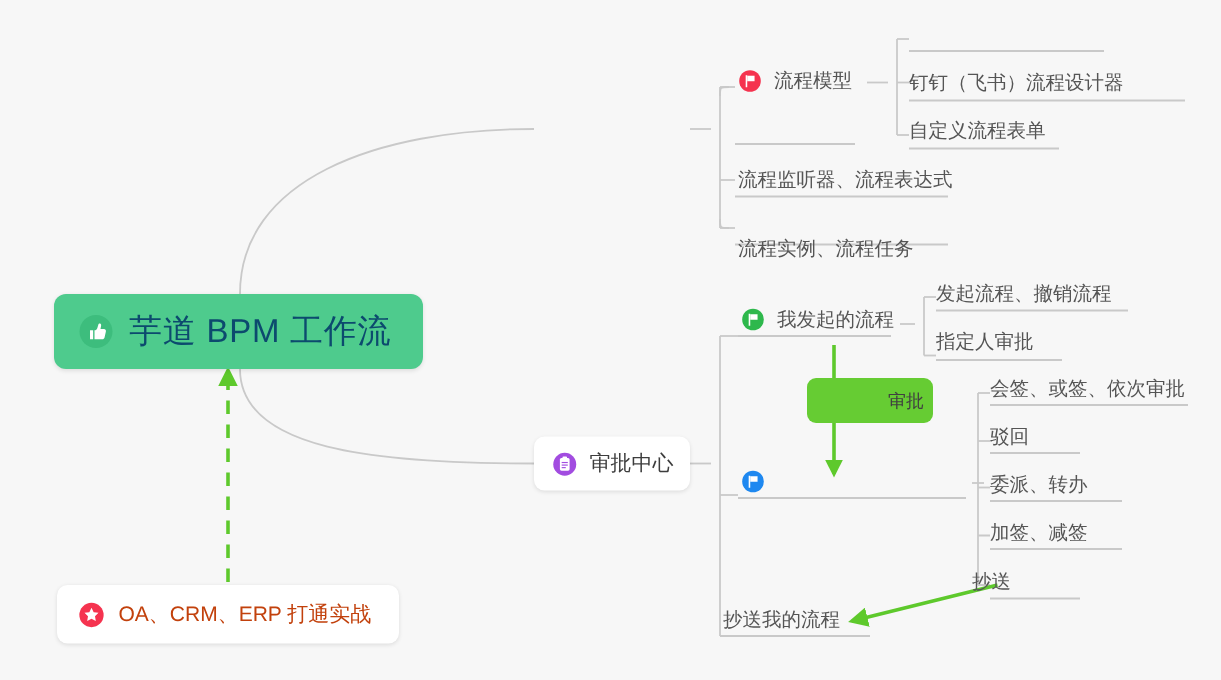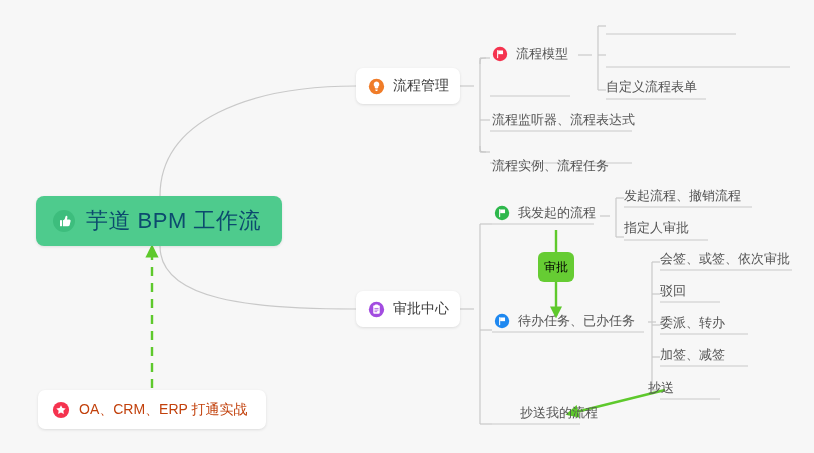--- a/index.html
+++ b/index.html
@@ -111,22 +111,23 @@
     position: absolute;
     left: 538px;
     top: 252px;
     width: 36px;
     height: 30px;
     background: #66cc33;
     border-radius: 6px;
     display: flex;
     align-items: center;
     justify-content: center;
-    color: #000000;
+    color: #404040;
     font-size: 12px;
+    padding-left: 48px;
   }
 
   
   .icon {
     display: inline-flex;
     align-items: center;
     justify-content: center;
     flex: 0 0 auto;
   }
   .icon svg { display: block; }
@@ -217,44 +218,36 @@
         <circle cx="12" cy="12" r="11" fill="#3dbd7d"></circle>
         <path d="M8 11.2 h2.1 v6.0 H8 z" fill="#ffffff"></path>
         <path d="M11 11.2 c0.9 0 1.6 -0.7 1.9 -1.6 l0.6 -2.0 c0.2 -0.8 1.0 -1.1 1.5 -0.7
                  c0.4 0.3 0.5 0.8 0.4 1.3 L15 10.4 h2.3 c0.9 0 1.5 0.8 1.3 1.6 l-0.9 4.0
                  c-0.2 0.7 -0.8 1.2 -1.5 1.2 H11 z" fill="#ffffff"></path>
       </svg>
     </span>
     <span class="root-label">芋道 BPM 工作流</span>
   </div>
 
-  <div class="branch-node" style="left:356px; top:68px; width:104px;">
-    <span class="icon">
-      <svg width="17" height="17" viewBox="0 0 20 20">
-        <circle cx="10" cy="10" r="9" fill="#f07c28"></circle>
-        <path d="M10 4.2 a3.4 3.4 0 0 0 -2.0 6.1 l0 1.4 h4 l0 -1.4 A3.4 3.4 0 0 0 10 4.2 z" fill="#ffffff"></path>
-        <rect x="8.4" y="12.4" width="3.2" height="1.1" rx="0.5" fill="#ffffff"></rect>
-        <rect x="8.7" y="14.1" width="2.6" height="1.1" rx="0.5" fill="#ffffff"></rect>
-      </svg>
-    </span>
-    <span class="branch-label">流程管理</span>
-  </div>
 
   <div class="leaf with-icon" style="left:492px; top:44px;">
     <span class="icon">
       <svg width="16" height="16" viewBox="0 0 20 20">
         <circle cx="10" cy="10" r="9" fill="#f5334f"></circle>
         <rect x="6.4" y="5.2" width="1.3" height="10" fill="#ffffff"></rect>
         <path d="M7.7 5.6 h6.1 v4.6 h-6.1 z" fill="#ffffff"></path>
       </svg>
     </span>
     <span class="leaf-text">流程模型</span>
   </div>
 
 
+  <div class="leaf" style="left:606px; top:45px;">
+    <span class="leaf-text">钉钉（飞书）流程设计器</span>
+  </div>
 
   <div class="leaf" style="left:492px; top:110px;">
     <span class="leaf-text">流程监听器、流程表达式</span>
   </div>
 
   <div class="leaf" style="left:606px; top:77px;">
     <span class="leaf-text">自定义流程表单</span>
   </div>
 
   <div class="leaf" style="left:492px; top:156px;">
@@ -295,21 +288,20 @@
   </div>
 
   <div class="leaf with-icon" style="left:494px; top:311px;">
     <span class="icon">
       <svg width="16" height="16" viewBox="0 0 20 20">
         <circle cx="10" cy="10" r="9" fill="#1e88f0"></circle>
         <rect x="6.4" y="5.2" width="1.3" height="10" fill="#ffffff"></rect>
         <path d="M7.7 5.6 h6.1 v4.6 h-6.1 z" fill="#ffffff"></path>
       </svg>
     </span>
-    <span class="leaf-text">待办任务、已办任务</span>
   </div>
 
   <div class="leaf" style="left:660px; top:249px;">
     <span class="leaf-text">会签、或签、依次审批</span>
   </div>
 
   <div class="leaf" style="left:660px; top:281px;">
     <span class="leaf-text">驳回</span>
   </div>
 
@@ -318,21 +310,21 @@
   </div>
 
   <div class="leaf" style="left:660px; top:345px;">
     <span class="leaf-text">加签、减签</span>
   </div>
 
   <div class="leaf" style="left:648px; top:378px;">
     <span class="leaf-text">抄送</span>
   </div>
 
-  <div class="leaf" style="left:520px; top:403px;">
+  <div class="leaf" style="left:482px; top:403px;">
     <span class="leaf-text">抄送我的流程</span>
   </div>
 
   <div class="badge">
     <span>审批</span>
   </div>
 
   <div class="note-node">
     <span class="icon">
       <svg width="18" height="18" viewBox="0 0 20 20">

